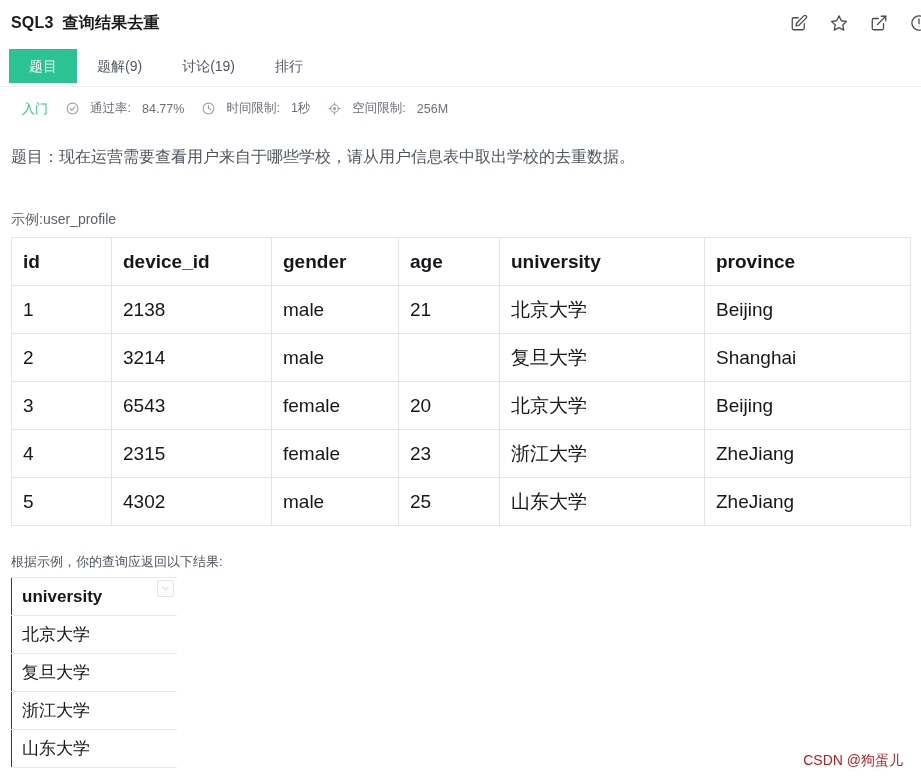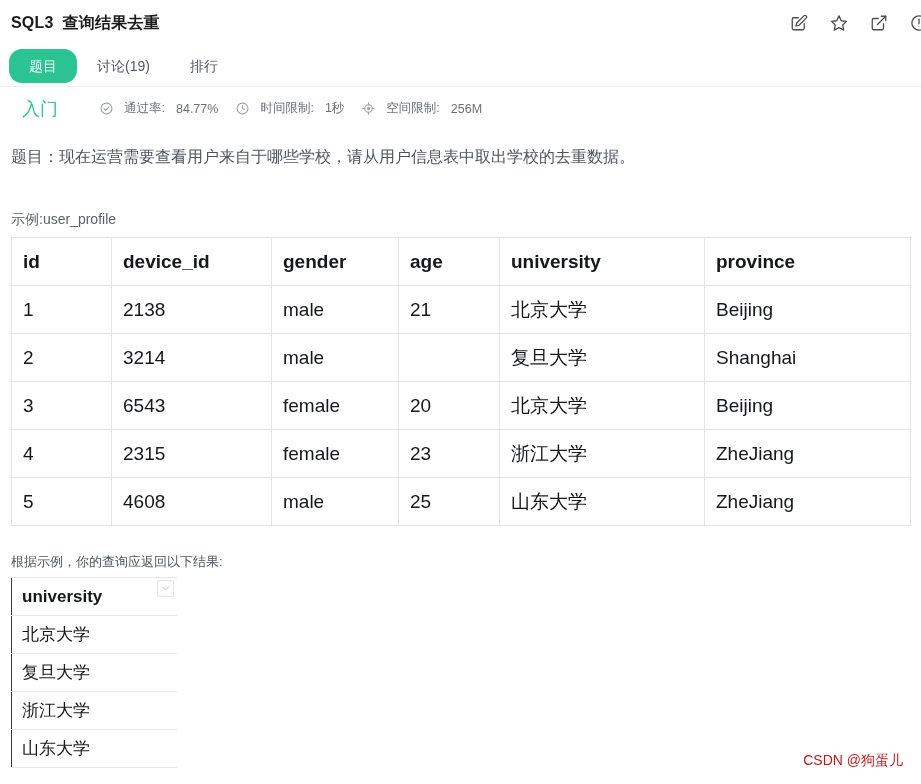--- a/index.html
+++ b/index.html
@@ -47,40 +47,40 @@
     gap: 0;
     border-bottom: 1px solid #eceef0;
     background: #fff;
   }
   .tab {
     font-size: 14px;
     color: #515767;
     padding: 0 20px;
     height: 34px;
     line-height: 34px;
-    border-radius: 13px;
+    border-radius: 0;
     white-space: nowrap;
     cursor: pointer;
   }
   .tab.active {
     background: #2bc392;
     color: #ffffff;
   }
 
   
   .metabar {
     height: 43px;
     display: flex;
     align-items: center;
     padding-left: 22px;
     gap: 18px;
     font-size: 12.5px;
     color: #6a6f7b;
   }
-  .meta-level { color: #2bc392; font-size: 18px; margin-right: 24px; }
+  .meta-level { color: #2bc392; font-size: 13px; margin-right: 0; }
   .meta-item { display: flex; align-items: center; gap: 11px; white-space: nowrap; }
   .meta-item svg { width: 13px; height: 13px; display: block; color: #9aa0ab; flex: none; }
 
   
   .content { padding: 0 11px; }
   .sec-title {
     font-size: 15px;
     font-weight: bold;
     color: #1f2329;
     margin-top: 10px;
@@ -202,20 +202,21 @@
         <circle cx="12" cy="12" r="9.5"></circle>
         <line x1="12" y1="7" x2="12" y2="13"></line>
         <circle cx="12" cy="16.6" r="0.6" fill="currentColor" stroke="none"></circle>
       </svg>
     </span>
   </div>
 </div>
 
 <div class="tabbar">
   <div class="tab active">题目</div>
+  <div class="tab">题解(9)</div>
   <div class="tab">讨论(19)</div>
   <div class="tab">排行</div>
 </div>
 
 <div class="metabar">
   <span class="meta-level">入门</span>
 
   <span class="meta-item">
     <svg viewBox="0 0 24 24" fill="none" stroke="currentColor" stroke-width="2" stroke-linecap="round" stroke-linejoin="round">
       <circle cx="12" cy="12" r="10"></circle>
@@ -299,21 +300,21 @@
       <tr>
         <td>4</td>
         <td>2315</td>
         <td>female</td>
         <td>23</td>
         <td>浙江大学</td>
         <td>ZheJiang</td>
       </tr>
       <tr>
         <td>5</td>
-        <td>4608</td>
+        <td>4302</td>
         <td>male</td>
         <td>25</td>
         <td>山东大学</td>
         <td>ZheJiang</td>
       </tr>
     </tbody>
   </table>
 
   <div class="result-label">根据示例，你的查询应返回以下结果:</div>
 

